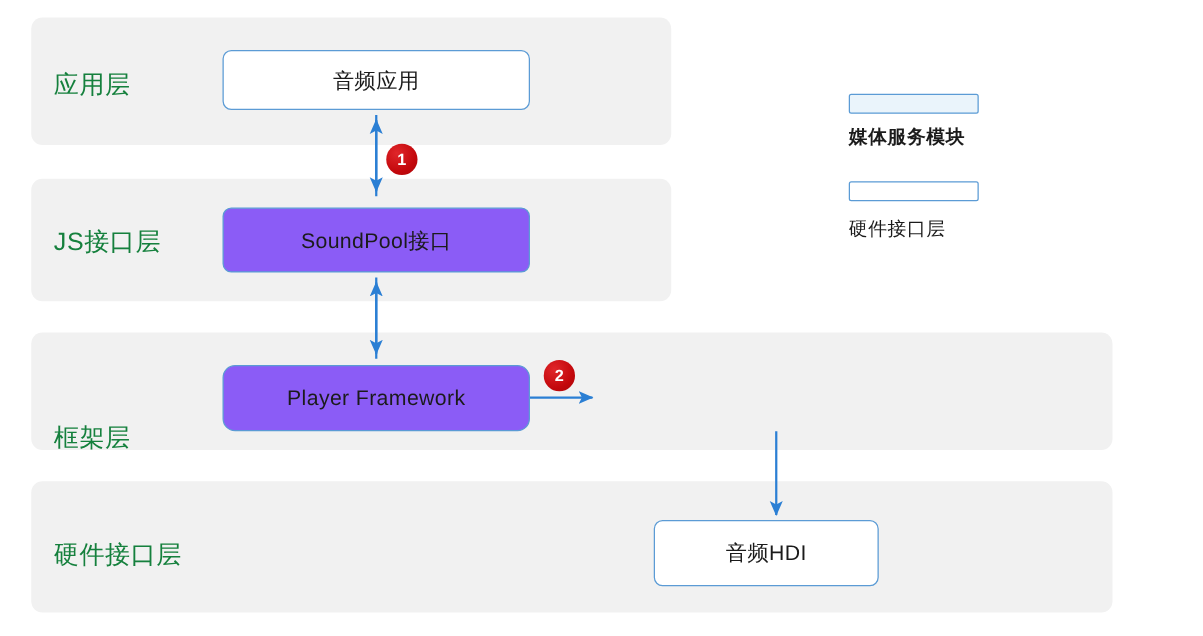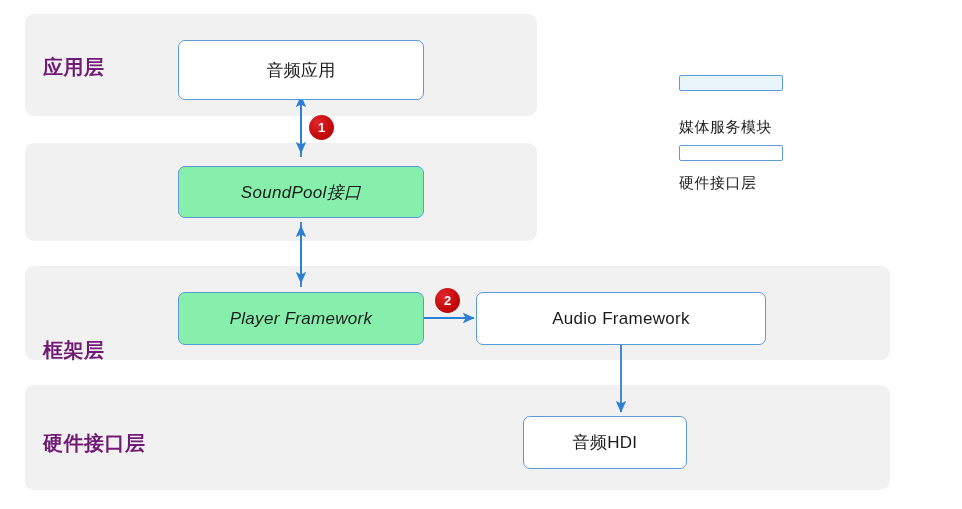--- a/index.html
+++ b/index.html
@@ -15,42 +15,41 @@
 
   
   .layer{
     position:absolute;
     background:#f1f1f1;
     border-radius:9px;
   }
   .layer-label{
     position:absolute;
     font-size:20px;
-    color:#701a75;
+    color:#15803d;
     letter-spacing:0.5px;
     white-space:nowrap;
-    font-weight:bold;
   }
 
   
   .box{
     position:absolute;
     box-sizing:border-box;
     border:1.4px solid #5b9bd5;
     border-radius:7px;
     display:flex;
     align-items:center;
     justify-content:center;
     font-size:17px;
     color:#1b1b1b;
     background:#ffffff;
     letter-spacing:0.3px;
     white-space:nowrap;
   }
-  .box.media{background:#86efac;font-style:italic;}
+  .box.media{background:#8b5cf6;}
 
   
   #wires{position:absolute;left:0;top:0;width:962px;height:509px;pointer-events:none;}
 
   
   .badge{
     position:absolute;
     width:25px;height:25px;
     border-radius:50%;
     background:radial-gradient(circle at 34% 30%, #e0262a 0%, #c3080c 62%, #a90609 100%);
@@ -86,20 +85,21 @@
 <body>
 
 <div id="stage">
 
   <div class="layer" style="left:25px;top:14px;width:512px;height:102px;"></div>
   <div class="layer" style="left:25px;top:143px;width:512px;height:98px;"></div>
   <div class="layer" style="left:25px;top:266px;width:865px;height:94px;"></div>
   <div class="layer" style="left:25px;top:385px;width:865px;height:105px;"></div>
 
   <div class="layer-label" style="left:43px;top:54px;">应用层</div>
+  <div class="layer-label" style="left:43px;top:180px;">JS接口层</div>
   <div class="layer-label" style="left:43px;top:305px;margin-top:32px;">框架层</div>
   <div class="layer-label" style="left:43px;top:430px;">硬件接口层</div>
 
   <svg id="wires" viewBox="0 0 962 509" xmlns="http://www.w3.org/2000/svg">
     <defs>
       <marker id="ah" markerWidth="9" markerHeight="9" refX="6.2" refY="3.2" orient="auto" markerUnits="strokeWidth">
         <path d="M0,0.3 L6.6,3.2 L0,6.1 L1.5,3.2 Z" fill="#2b7fd4"></path>
       </marker>
     </defs>
       SoundPool接口 (bidirectional) --&gt;
@@ -107,48 +107,45 @@
     <line x1="301" y1="92" x2="301" y2="153" stroke="#2b7fd4" stroke-width="1.8" marker-end="url(#ah)"></line>
       Player Framework (bidirectional) --&gt;
     <line x1="301" y1="287" x2="301" y2="226" stroke="#2b7fd4" stroke-width="1.8" marker-end="url(#ah)"></line>
     <line x1="301" y1="222" x2="301" y2="283" stroke="#2b7fd4" stroke-width="1.8" marker-end="url(#ah)"></line>
       Audio Framework --&gt;
     <line x1="424" y1="318" x2="474" y2="318" stroke="#2b7fd4" stroke-width="1.8" marker-end="url(#ah)"></line>
       音频HDI --&gt;
     <line x1="621" y1="345" x2="621" y2="412" stroke="#2b7fd4" stroke-width="1.8" marker-end="url(#ah)"></line>
   </svg>
 
-  <div class="box" style="left:178px;top:40px;width:246px;height:60px;">
+  <div class="box" style="left:178px;top:40px;width:246px;height:48px;">
     <span>音频应用</span>
   </div>
 
   <div class="box media" style="left:178px;top:166px;width:246px;height:52px;">
     <span>SoundPool接口</span>
   </div>
 
-  <div class="box media" style="left:178px;top:292px;width:246px;height:53px;">
+  <div class="box media" style="left:178px;top:292px;width:246px;height:53px;border-radius:10px;">
     <span>Player Framework</span>
   </div>
 
-  <div class="box" style="left:476px;top:292px;width:290px;height:53px;">
-    <span>Audio Framework</span>
-  </div>
 
-  <div class="box" style="left:523px;top:416px;width:164px;height:53px;">
+  <div class="box" style="left:523px;top:416px;width:180px;height:53px;">
     <span>音频HDI</span>
   </div>
 
   <div class="badge" style="left:309px;top:115px;">
     <span>1</span>
   </div>
   <div class="badge" style="left:435px;top:288px;">
     <span>2</span>
   </div>
 
   <div class="legend" style="left:0;top:0;width:962px;height:509px;">
     <div class="legend-swatch media" style="left:679px;top:75px;"></div>
-    <div class="legend-text" style="left:679px;top:118px;">媒体服务模块</div>
+    <div class="legend-text" style="left:679px;top:100px;font-weight:bold;">媒体服务模块</div>
 
     <div class="legend-swatch" style="left:679px;top:145px;"></div>
     <div class="legend-text" style="left:679px;top:174px;">硬件接口层</div>
   </div>
 
 </div>
 
 </body></html>

